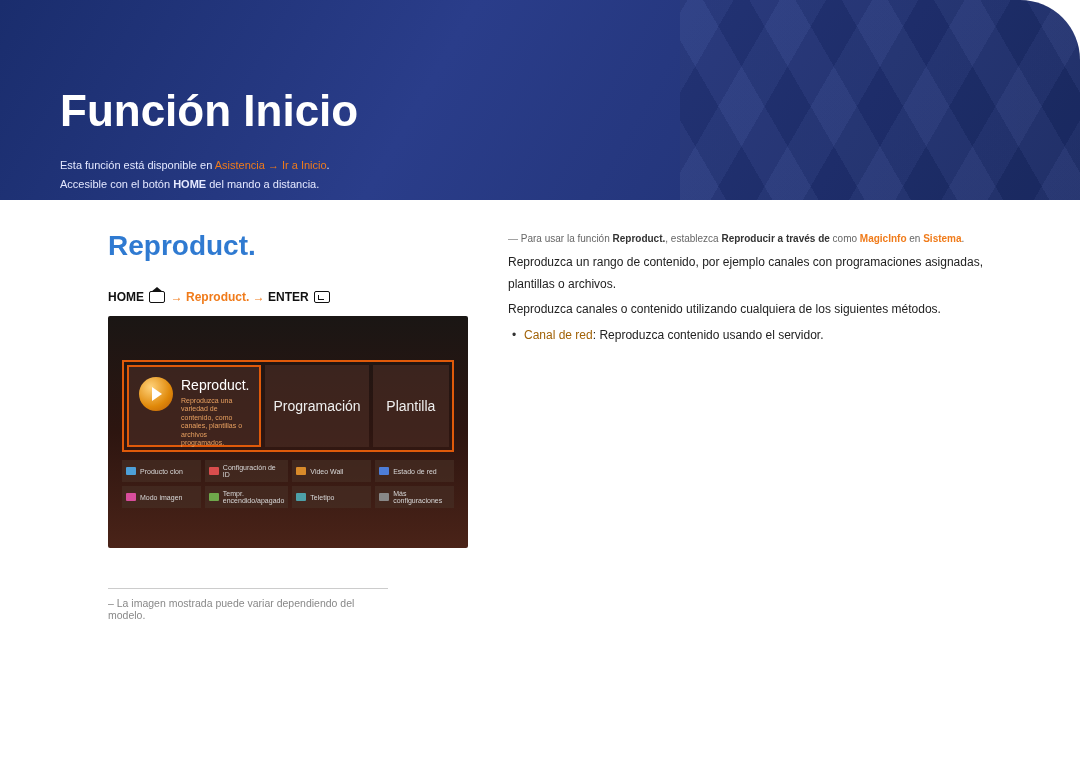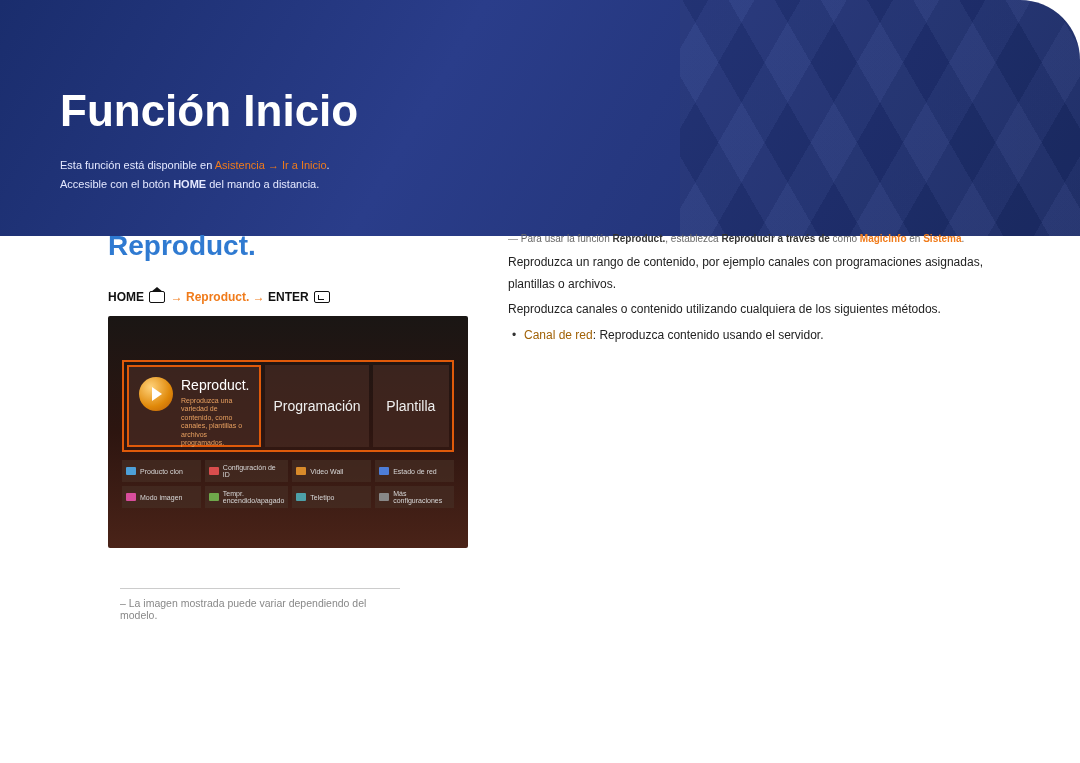--- a/index.html
+++ b/index.html
@@ -7,21 +7,21 @@
     font-family: Arial, Helvetica, sans-serif;
     background: #fff;
     width: 1080px;
     height: 763px;
     position: relative;
     overflow: hidden;
   }
   .header-band {
     position: absolute;
     top: 0; left: 0; right: 0;
-    height: 236px;
+    height: 200px;
     background: linear-gradient(120deg, #1a2d6d 0%, #2a3d8a 40%, #1d2d6a 100%);
     border-top-right-radius: 60px;
     overflow: hidden;
     padding: 0 60px;
   }
   .cube-deco {
     position: absolute;
     right: 0; top: 0; bottom: 0;
     width: 400px;
     background:
@@ -163,21 +163,20 @@
   .mini:nth-child(6) .mini-icon { background: #6fa84b; }
   .mini:nth-child(7) .mini-icon { background: #4da0a8; }
   .mini:nth-child(8) .mini-icon { background: #888; }
   .img-note {
     font-size: 10.5px;
     color: #888;
     margin-top: 40px;
     border-top: 1px solid #ccc;
     padding-top: 8px;
     width: 280px;
-    margin-left: 12px;
   }
   .img-note::before { content: "– "; }
   .right-col p { margin-bottom: 4px; }
   .right-col .note-line::before { content: "― "; color: #888; }
   .right-col .note-line { color: #666; font-size: 10px; }
   .right-col .note-line .orange-b2 { color: #f07b1a; font-weight: 700; }
   .right-col .note-line .bold2 { font-weight: 700; color: #333; }
   .right-col ul { list-style: none; margin: 4px 0 0 0; }
   .right-col li { position: relative; padding-left: 16px; margin-bottom: 2px; }
   .right-col li::before { content: "•"; position: absolute; left: 4px; color: #333; }

